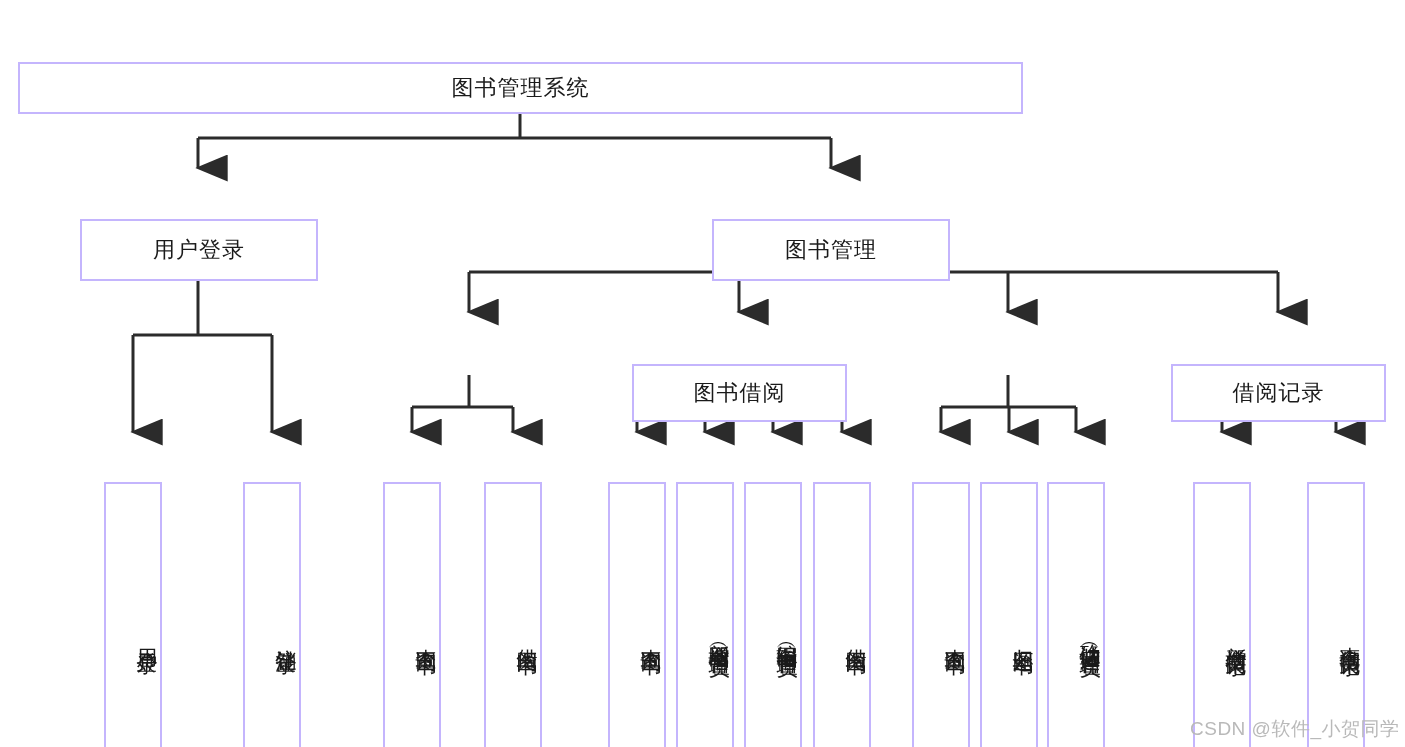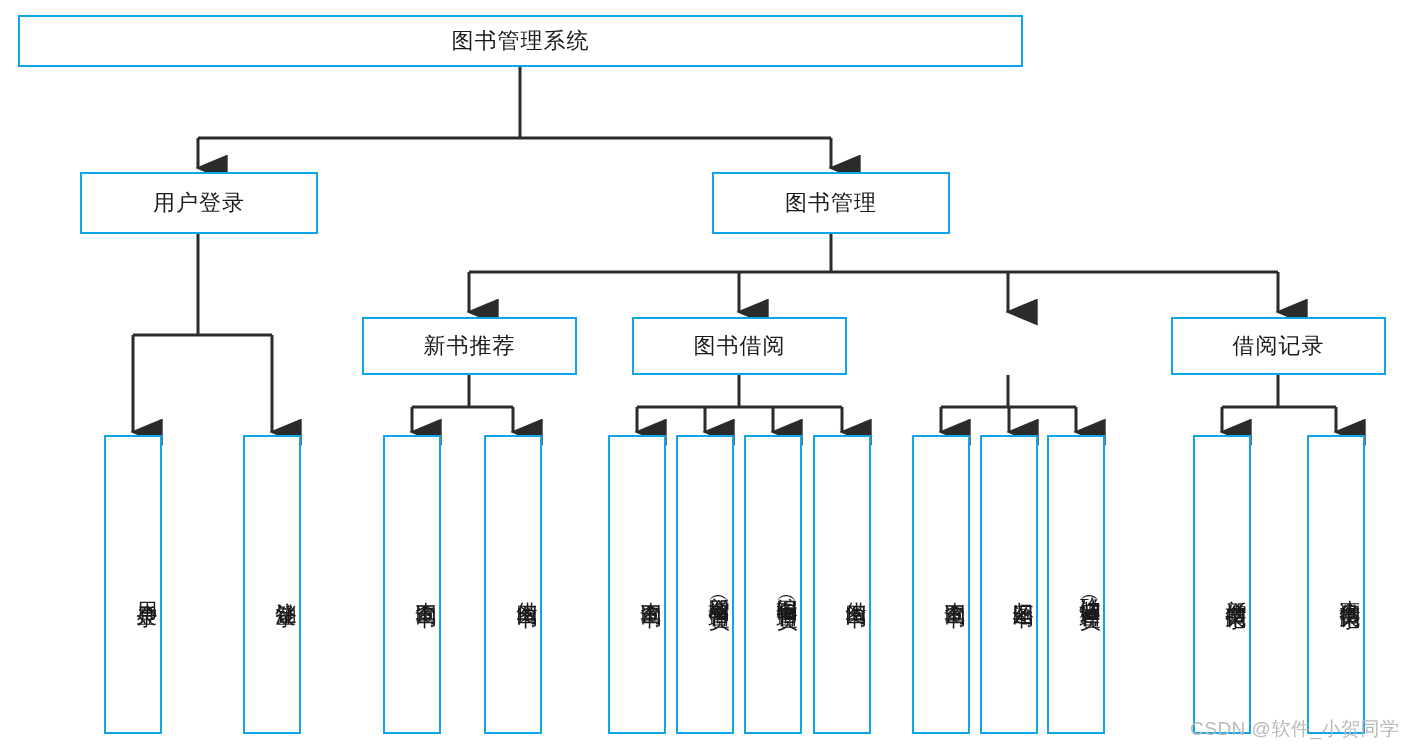--- a/index.html
+++ b/index.html
@@ -20,27 +20,28 @@
   #wires {
     position: absolute;
     left: 0;
     top: 0;
     width: 1405px;
     height: 747px;
   }
   .node {
     position: absolute;
     box-sizing: border-box;
-    border: 2px solid #0ea5e9;
+    border: 2px solid #c4b5fd;
     background: #ffffff;
     color: #1a1a1a;
     display: flex;
     align-items: center;
     justify-content: center;
     text-align: center;
+    margin-top: 47px;
   }
   .node.horiz {
     font-size: 22px;
     line-height: 1.2;
     letter-spacing: 1px;
   }
   .node.vert {
     writing-mode: vertical-rl;
     text-orientation: upright;
     font-size: 21px;
@@ -123,23 +124,20 @@
     <span>图书管理系统</span>
   </div>
 
   <div class="node horiz" style="left:80px; top:172px; width:238px; height:62px;">
     <span>用户登录</span>
   </div>
   <div class="node horiz" style="left:712px; top:172px; width:238px; height:62px;text-align:right;">
     <span>图书管理</span>
   </div>
 
-  <div class="node horiz" style="left:362px; top:317px; width:215px; height:58px;">
-    <span>新书推荐</span>
-  </div>
   <div class="node horiz" style="left:632px; top:317px; width:215px; height:58px;">
     <span>图书借阅</span>
   </div>
   <div class="node horiz" style="left:1171px; top:317px; width:215px; height:58px;">
     <span>借阅记录</span>
   </div>
 
   <div class="node vert" style="left:104px; top:435px; width:58px; height:299px;">
     <span class="vlabel">用户登录</span>
   </div>

